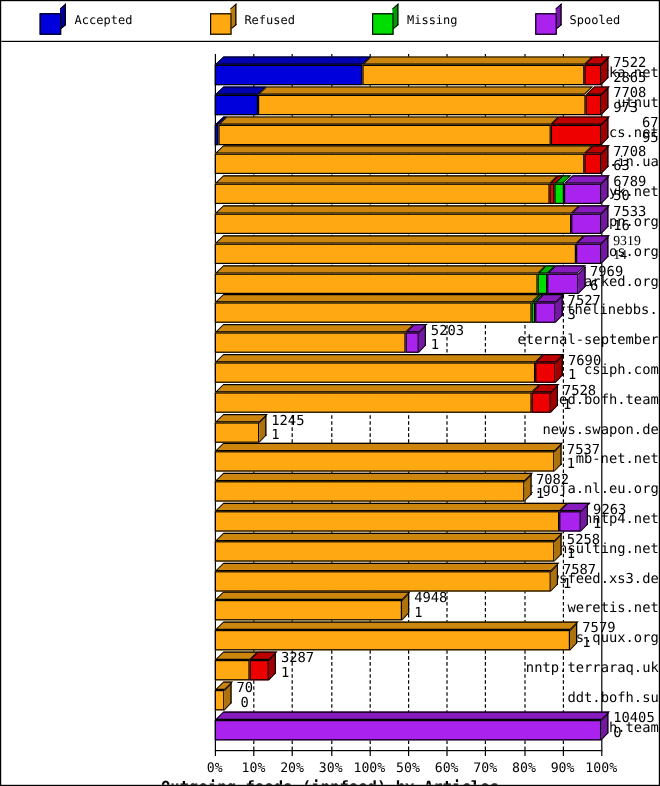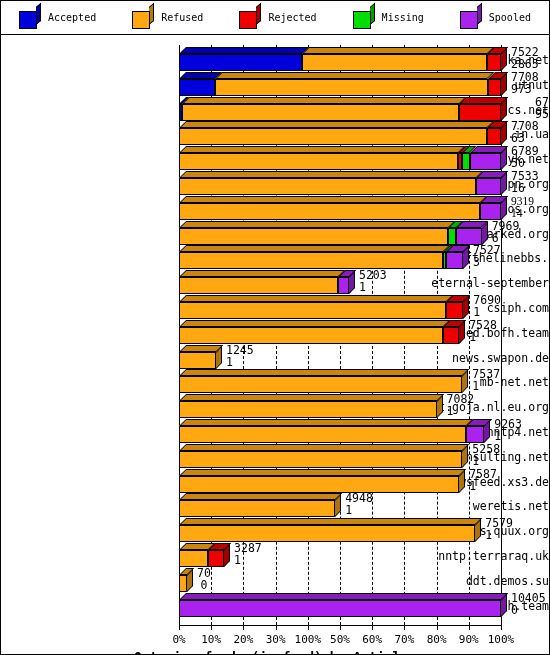--- a/index.html
+++ b/index.html
@@ -66,27 +66,20 @@
           <div class="face" style="background: rgb(0, 0, 221);"></div>
         </div>
         <span class="legend-label">Accepted</span>
       </div>
       <div class="legend-item">
         <div class="legend-cube">
           <div class="side" style="background: rgb(184, 121, 13);"></div>
           <div class="face" style="background: rgb(255, 168, 18);"></div>
         </div>
         <span class="legend-label">Refused</span>
-      </div>
-      <div class="legend-item">
-        <div class="legend-cube">
-          <div class="side" style="background: rgb(171, 0, 0);"></div>
-          <div class="face" style="background: rgb(238, 0, 0);"></div>
-        </div>
-        <span class="legend-label">Rejected</span>
       </div>
       <div class="legend-item">
         <div class="legend-cube">
           <div class="side" style="background: rgb(0, 159, 0);"></div>
           <div class="face" style="background: rgb(0, 221, 0);"></div>
         </div>
         <span class="legend-label">Missing</span>
       </div>
       <div class="legend-item">
         <div class="legend-cube">
@@ -425,21 +418,21 @@
             <div class="segtop" style="left: 28.98px; bottom: 17px; width: 16.1px; background: rgb(190, 0, 0);"></div>
             <div class="seg" style="left: 28.98px; width: 16.1px; background: rgb(238, 0, 0);"></div>
             <div class="segside" style="left: 45.08px; bottom: 0px; top: auto; background: rgb(162, 0, 0);"></div>
           </div>
           <div class="vals" style="left: 233.08px; top: 0px;">
             <div>3287</div>
             <div>1</div>
           </div>
         </div>
         <div class="row" style="top: 532.8px; width: 548px;">
-          <div class="ylabel">ddt.demos.su</div>
+          <div class="ylabel">ddt.bofh.su</div>
           <div class="bargroup" style="width: 322px;">
             <div class="segtop" style="left: 0px; bottom: 17px; width: 8.05px; background: rgb(204, 134, 14);"></div>
             <div class="seg" style="left: 0px; width: 8.05px; background: rgb(255, 168, 18);"></div>
             <div class="segside" style="left: 8.05px; bottom: 0px; top: auto; background: rgb(173, 114, 12);"></div>
           </div>
           <div class="vals" style="left: 196.05px; top: 0px; text-align: center;">
             <div>70</div>
             <div>0</div>
           </div>
         </div>

